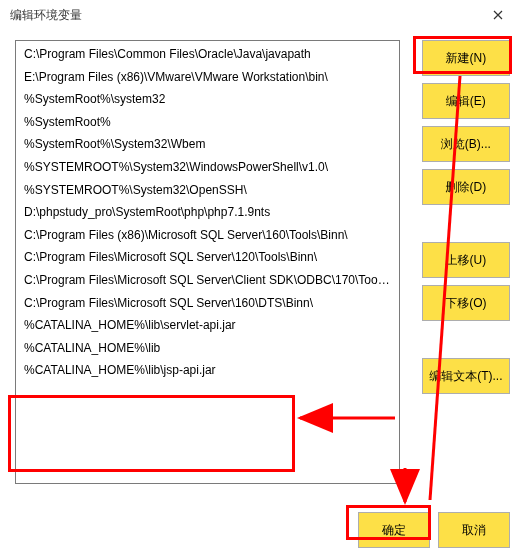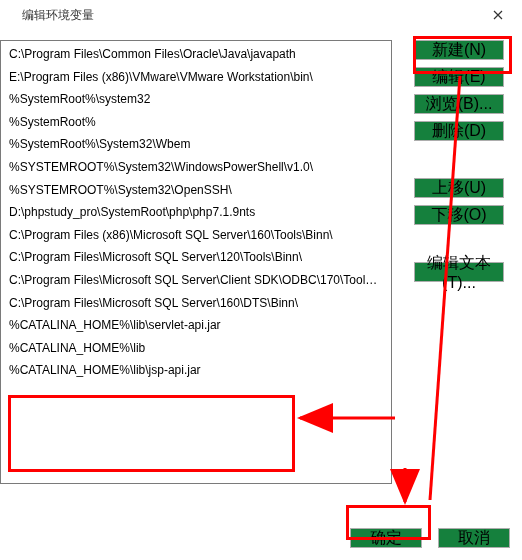--- a/index.html
+++ b/index.html
@@ -8,33 +8,33 @@
   font-size: 12px;
   background: #fff;
   width: 522px;
   height: 560px;
   position: relative;
 }
 .titlebar {
   height: 30px;
   display: flex;
   align-items: center;
-  padding: 0 4px 0 22px;
+  padding: 0 4px 0 10px;
   color: #333;
   background: #fff;
 }
 .titlebar-title { flex: 1; font-size: 12px; }
 .close-btn {
   width: 40px; height: 28px;
   display: flex; align-items: center; justify-content: center;
   color: #333;
 }
 .close-btn svg { width: 10px; height: 10px; }
 .content {
-  padding: 10px 12px 0 0;
+  padding: 10px 12px 0 15px;
   display: flex;
   gap: 22px;
 }
 .listbox {
   width: 392px;
   height: 444px;
   border: 1px solid #7a7a7a;
   background: #fff;
   padding: 2px 1px;
   overflow: hidden;
@@ -47,39 +47,39 @@
   overflow: hidden;
   text-overflow: ellipsis;
   line-height: 16.6px;
 }
 .buttons {
   width: 90px;
   display: flex;
   flex-direction: column;
 }
 .btn {
-  height: 20px;
+  height: 36px;
   border: 1px solid #adadad;
-  background: #15803d;
-  font-size: 16px;
+  background: #fde047;
+  font-size: 12px;
   color: #000;
   cursor: pointer;
   margin-bottom: 7px;
   display: flex;
   align-items: center;
   justify-content: center;
   font-family: inherit;
 }
 .spacer { height: 30px; }
 .footer {
   position: absolute;
   bottom: 12px;
   right: 12px;
   display: flex;
-  gap: 16px;
+  gap: 8px;
 }
 .footer .btn { width: 72px; margin-bottom: 0; }
 
 
 .annot { position: absolute; pointer-events: none; }
 .redbox { border: 3px solid #ff0000; }
 .arrow-svg { position: absolute; top: 0; left: 0; width: 522px; height: 560px; pointer-events: none; }
 </style>
 </head>
 <body>

